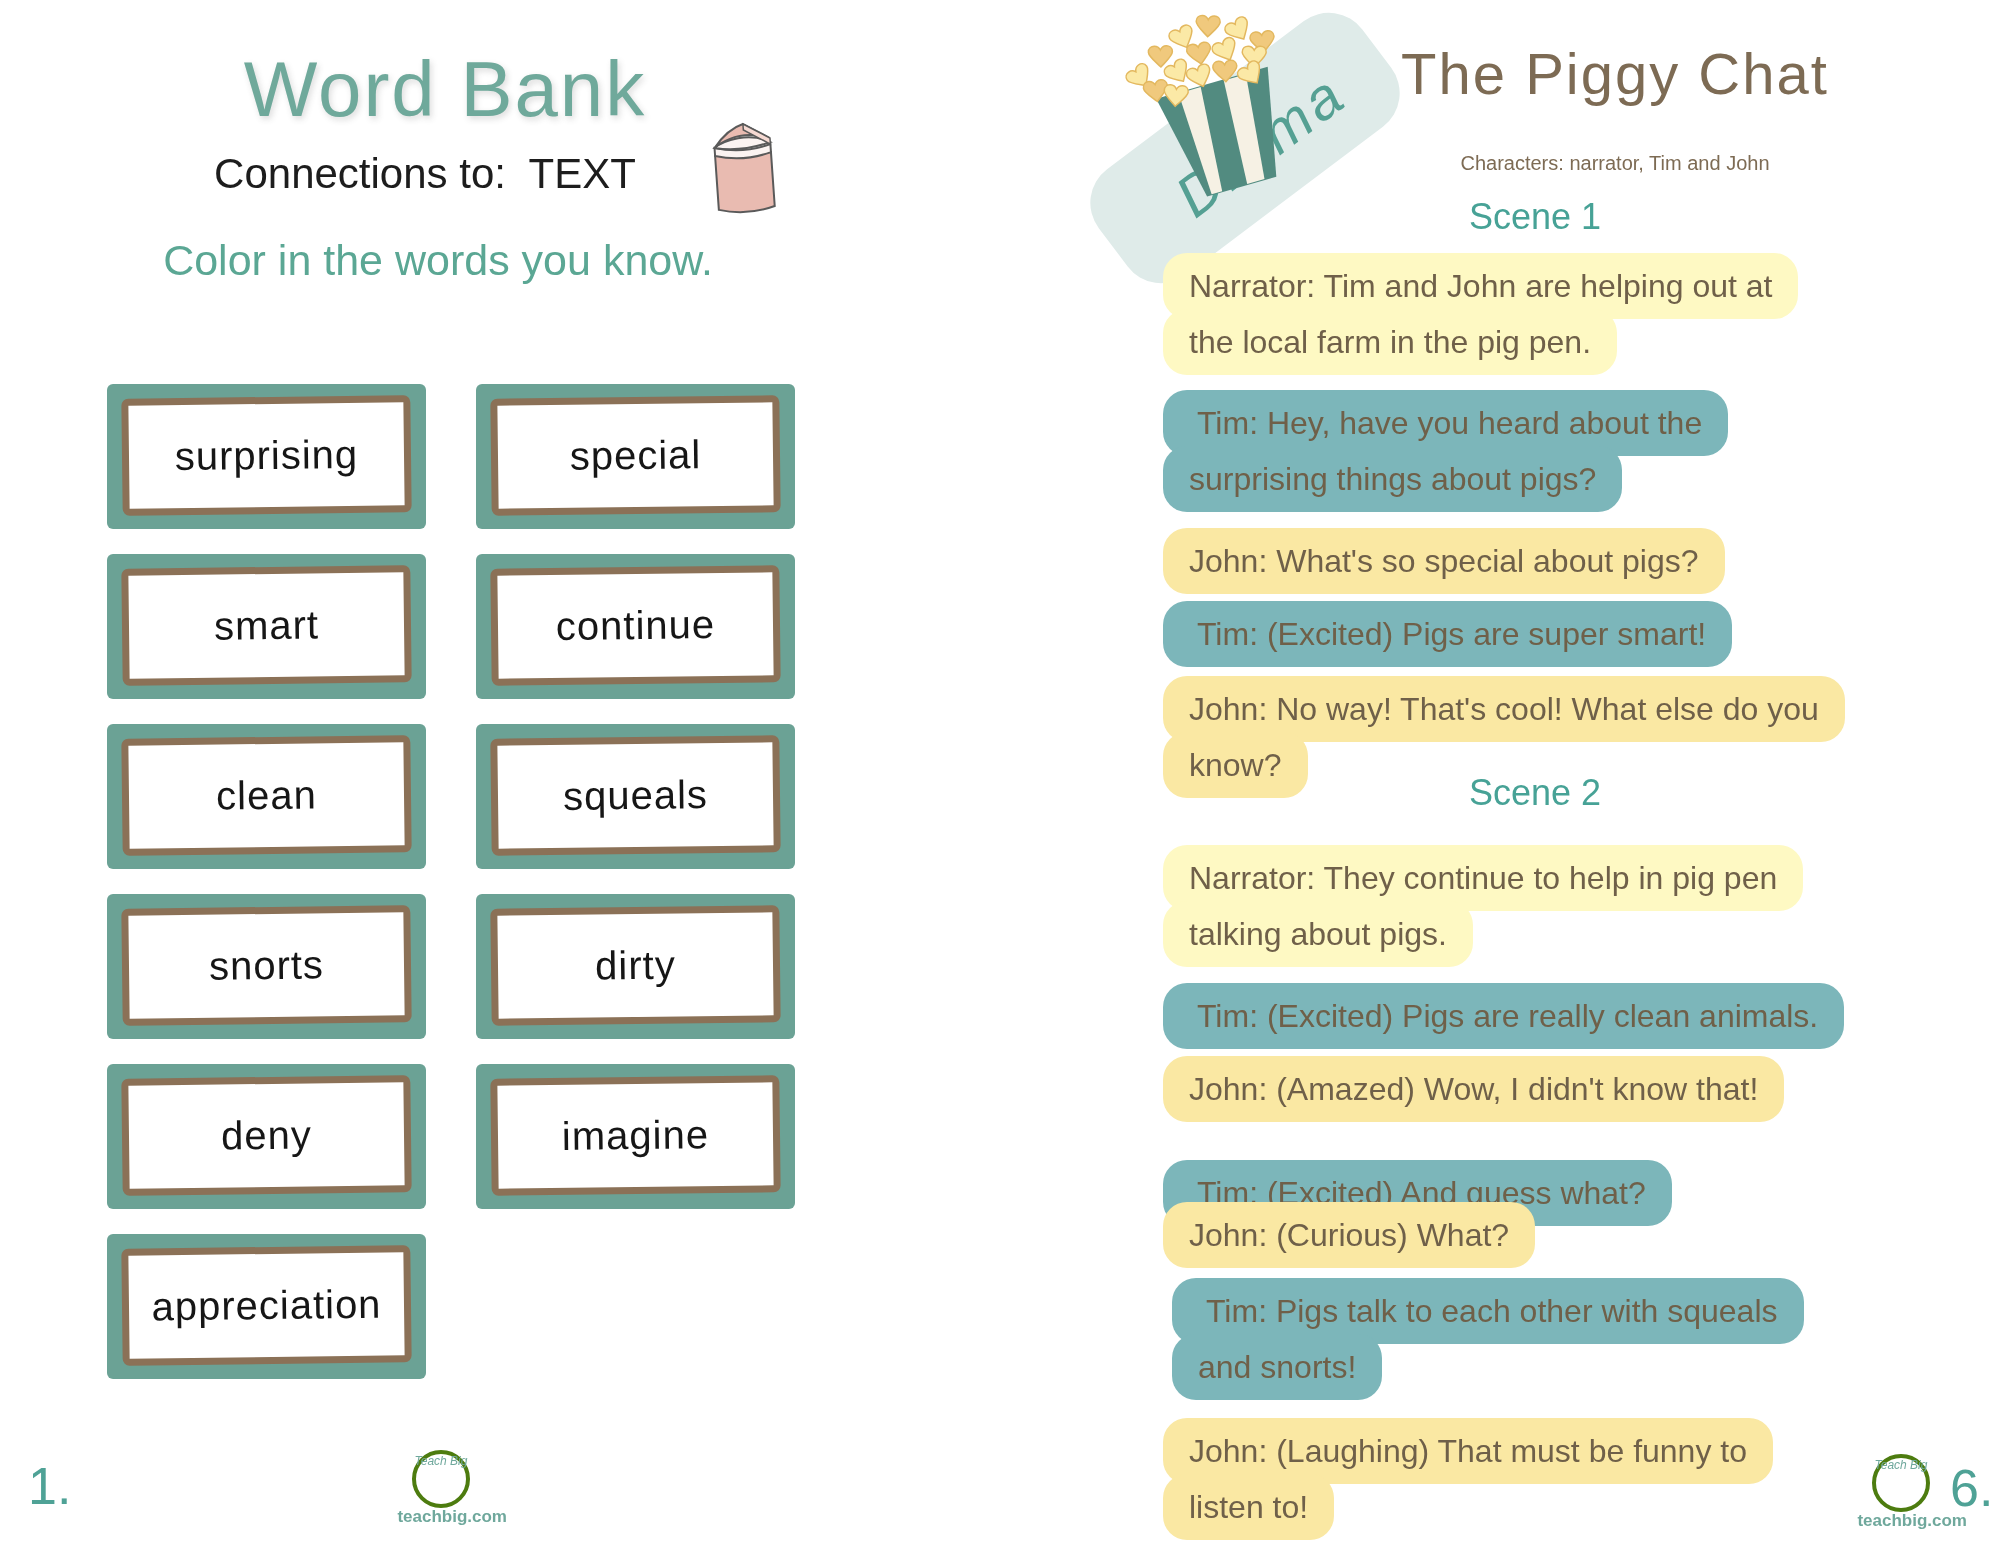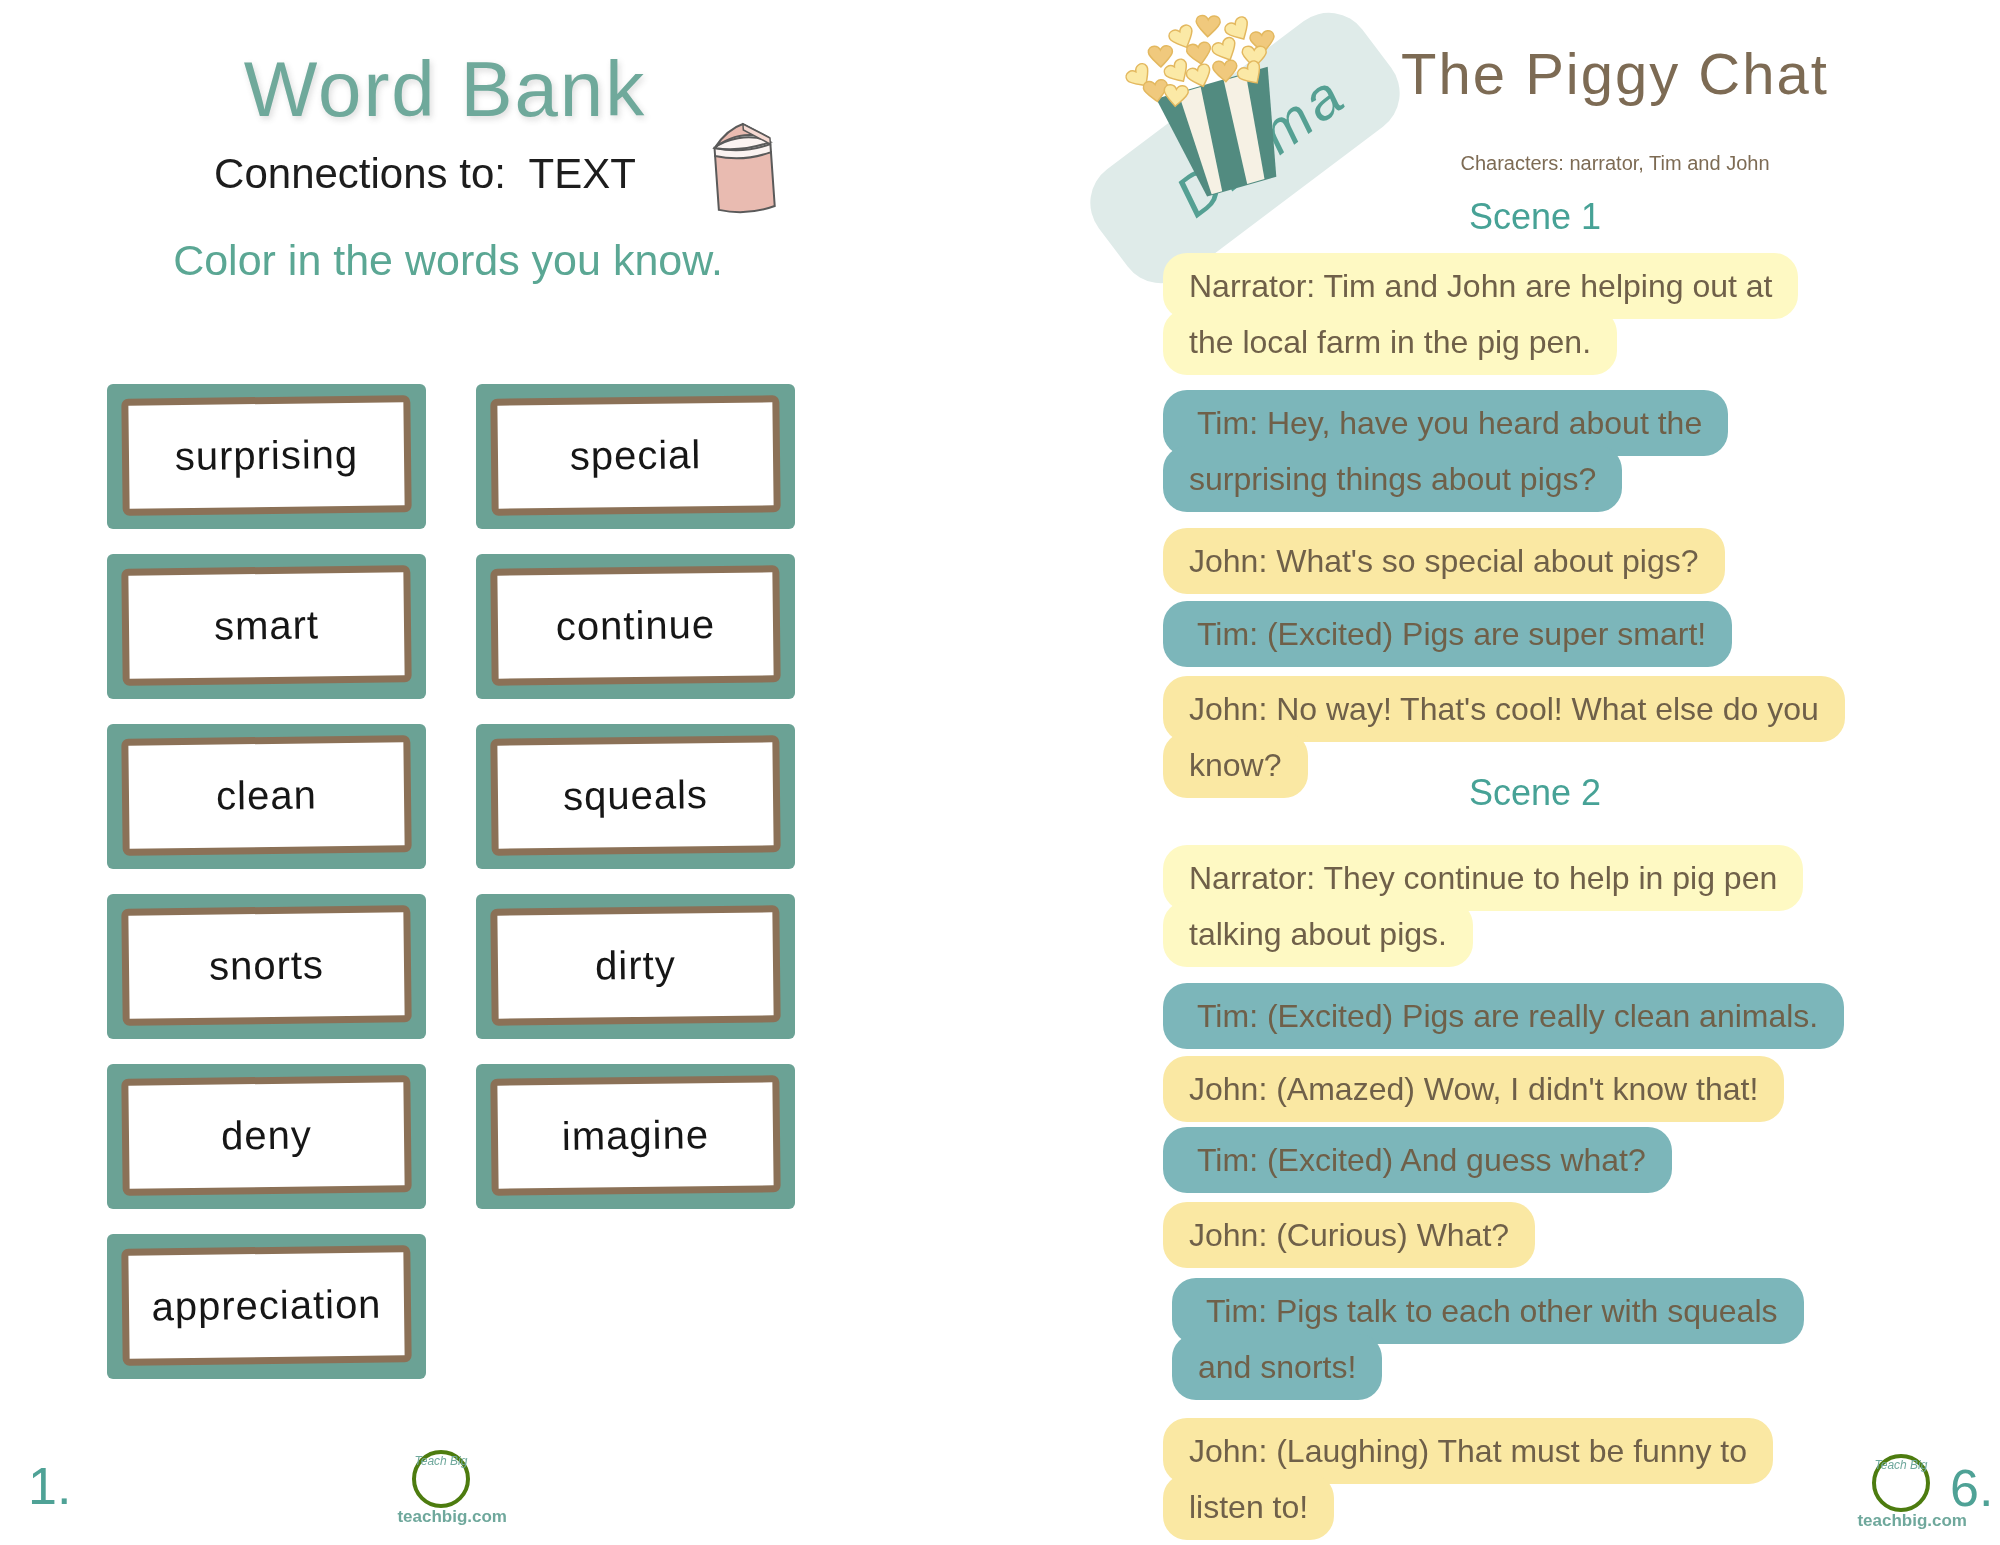--- a/index.html
+++ b/index.html
@@ -5,21 +5,21 @@
   html,body{margin:0;padding:0;}
   body{width:2000px;height:1545px;position:relative;background:#ffffff;overflow:hidden;
        font-family:"Liberation Sans",sans-serif;}
   .abs{position:absolute;}
 
   
   .wb-title{left:95px;top:44px;width:700px;text-align:center;font-size:78px;
     color:#6FA99B;letter-spacing:2px;text-shadow:2px 3px 6px rgba(60,60,60,.18);}
   .wb-subtitle{left:95px;top:150px;width:660px;text-align:center;font-size:42px;
     color:#1d1d1d;white-space:pre-wrap;}
-  .wb-instruction{left:88px;top:236px;width:720px;text-align:center;font-size:43px;
+  .wb-instruction{left:78px;top:236px;width:720px;text-align:center;font-size:43px;
     color:#5BA794;}
   .book-svg{left:702px;top:116px;}
 
   
   .word-grid{left:107px;top:384px;display:grid;grid-template-columns:319px 319px;
     column-gap:50px;row-gap:25px;}
   .word-card{position:relative;height:145px;background:#6BA295;border-radius:6px;}
   .word-card-inner{position:absolute;left:15px;top:13px;right:15px;bottom:15px;
     background:#ffffff;border:7px solid #8B7157;border-radius:7px;
     transform:rotate(-.7deg);display:flex;align-items:center;justify-content:center;}
@@ -213,21 +213,21 @@
     <div class="bubble narrator" style="top: 845px; left: 1163px;">
       <span class="line">Narrator: They continue to help in pig pen</span>
       <span class="line">talking about pigs.</span>
     </div>
     <div class="bubble tim" style="top: 983px; left: 1163px;">
       <span class="line">Tim: (Excited) Pigs are really clean animals.</span>
     </div>
     <div class="bubble john" style="top: 1056px; left: 1163px;">
       <span class="line">John: (Amazed) Wow, I didn't know that!</span>
     </div>
-    <div class="bubble tim" style="top: 1127px; left: 1163px; border-radius: 8px;">
+    <div class="bubble tim" style="top: 1160px; left: 1163px; border-radius: 8px;">
       <span class="line">Tim: (Excited) And guess what?</span>
     </div>
     <div class="bubble john" style="top: 1202px; left: 1163px;">
       <span class="line">John: (Curious) What?</span>
     </div>
     <div class="bubble tim" style="top: 1278px; left: 1172px;">
       <span class="line">Tim: Pigs talk to each other with squeals</span>
       <span class="line">and snorts!</span>
     </div>
     <div class="bubble john" style="top: 1418px; left: 1163px;">

